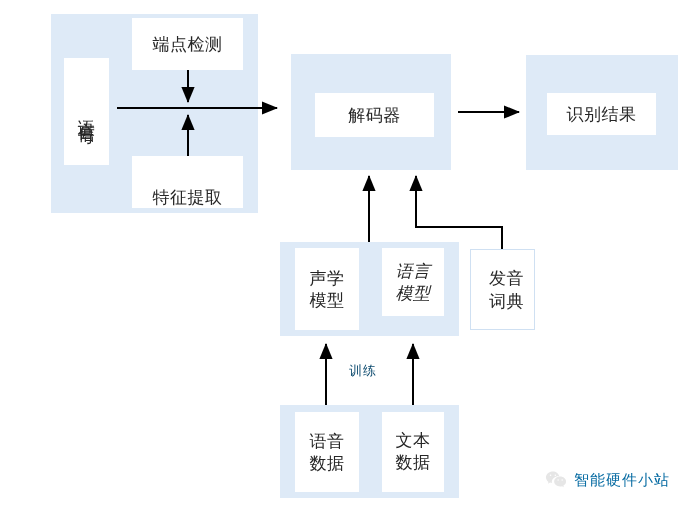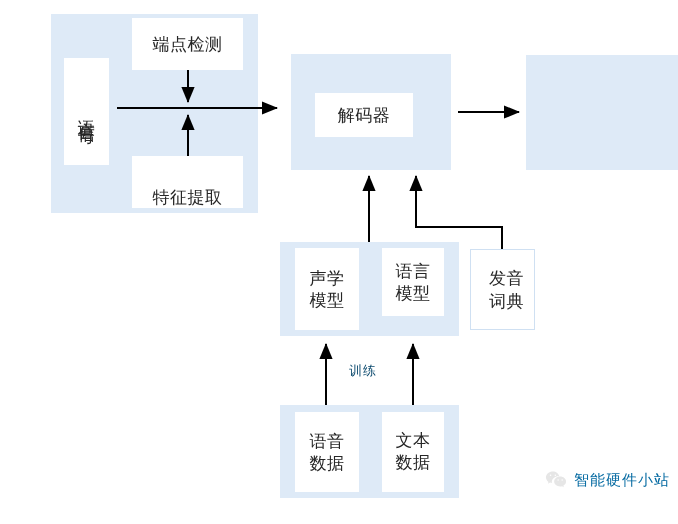--- a/index.html
+++ b/index.html
@@ -145,31 +145,34 @@
   </div>
 
   <div class="white-box" style="left:105px; top:18px; width:111px; height:52px;">
     <span>端点检测</span>
   </div>
 
   <div class="white-box" style="left:105px; top:156px; width:111px; height:52px;align-items:flex-end;">
     <span>特征提取</span>
   </div>
 
-  <div class="white-box" style="left:288px; top:93px; width:98px; height:44px;">
+  <div class="white-box" style="left:288px; top:93px; width:119px; height:44px;">
     <span>解码器</span>
   </div>
 
+  <div class="white-box" style="left:520px; top:93px; width:109px; height:42px;">
+    <span>识别结果</span>
+  </div>
 
   <div class="white-box" style="left:268px; top:248px; width:64px; height:82px;">
     <span>声学
 模型</span>
   </div>
 
-  <div class="white-box" style="left:355px; top:248px; width:62px; height:68px;">
+  <div class="white-box" style="left:355px; top:248px; width:62px; height:68px;font-style:italic;">
     <span>语言
 模型</span>
   </div>
 
   <div class="white-box outlined" style="left:443px; top:249px; width:65px; height:81px;padding-left:8px;">
     <span>发音
 词典</span>
   </div>
 
   <div class="white-box" style="left:268px; top:412px; width:64px; height:80px;">

